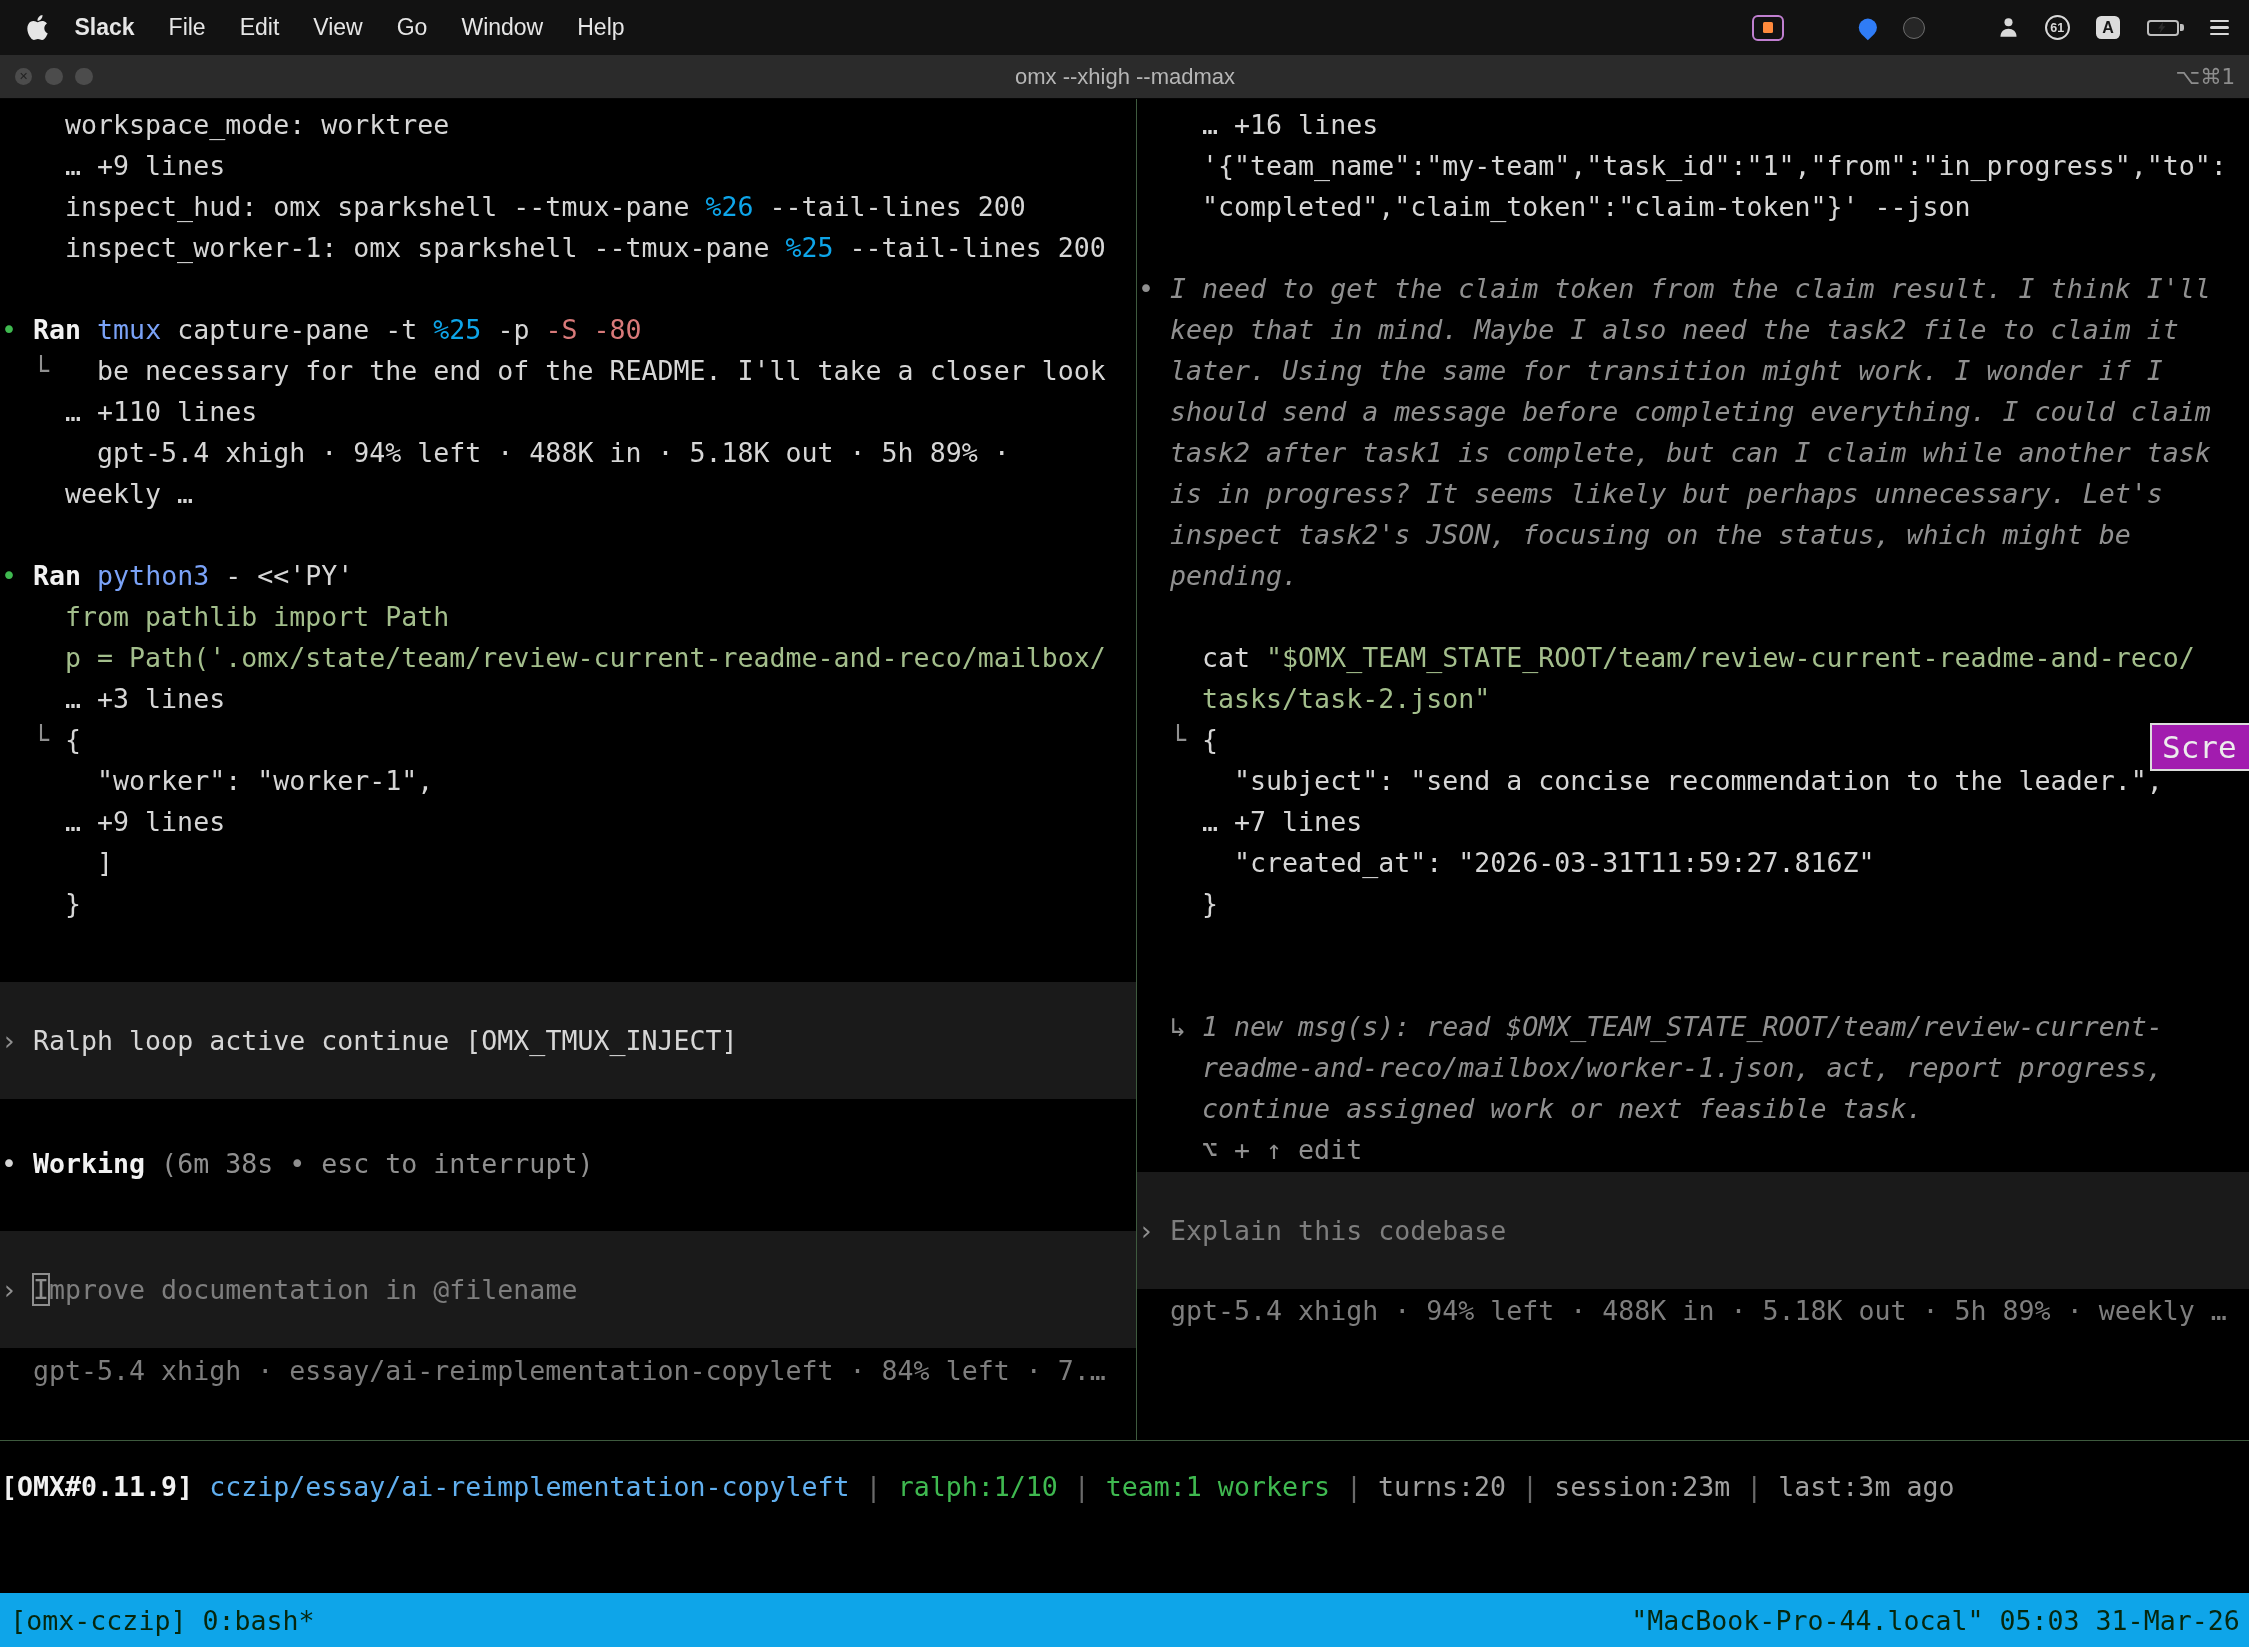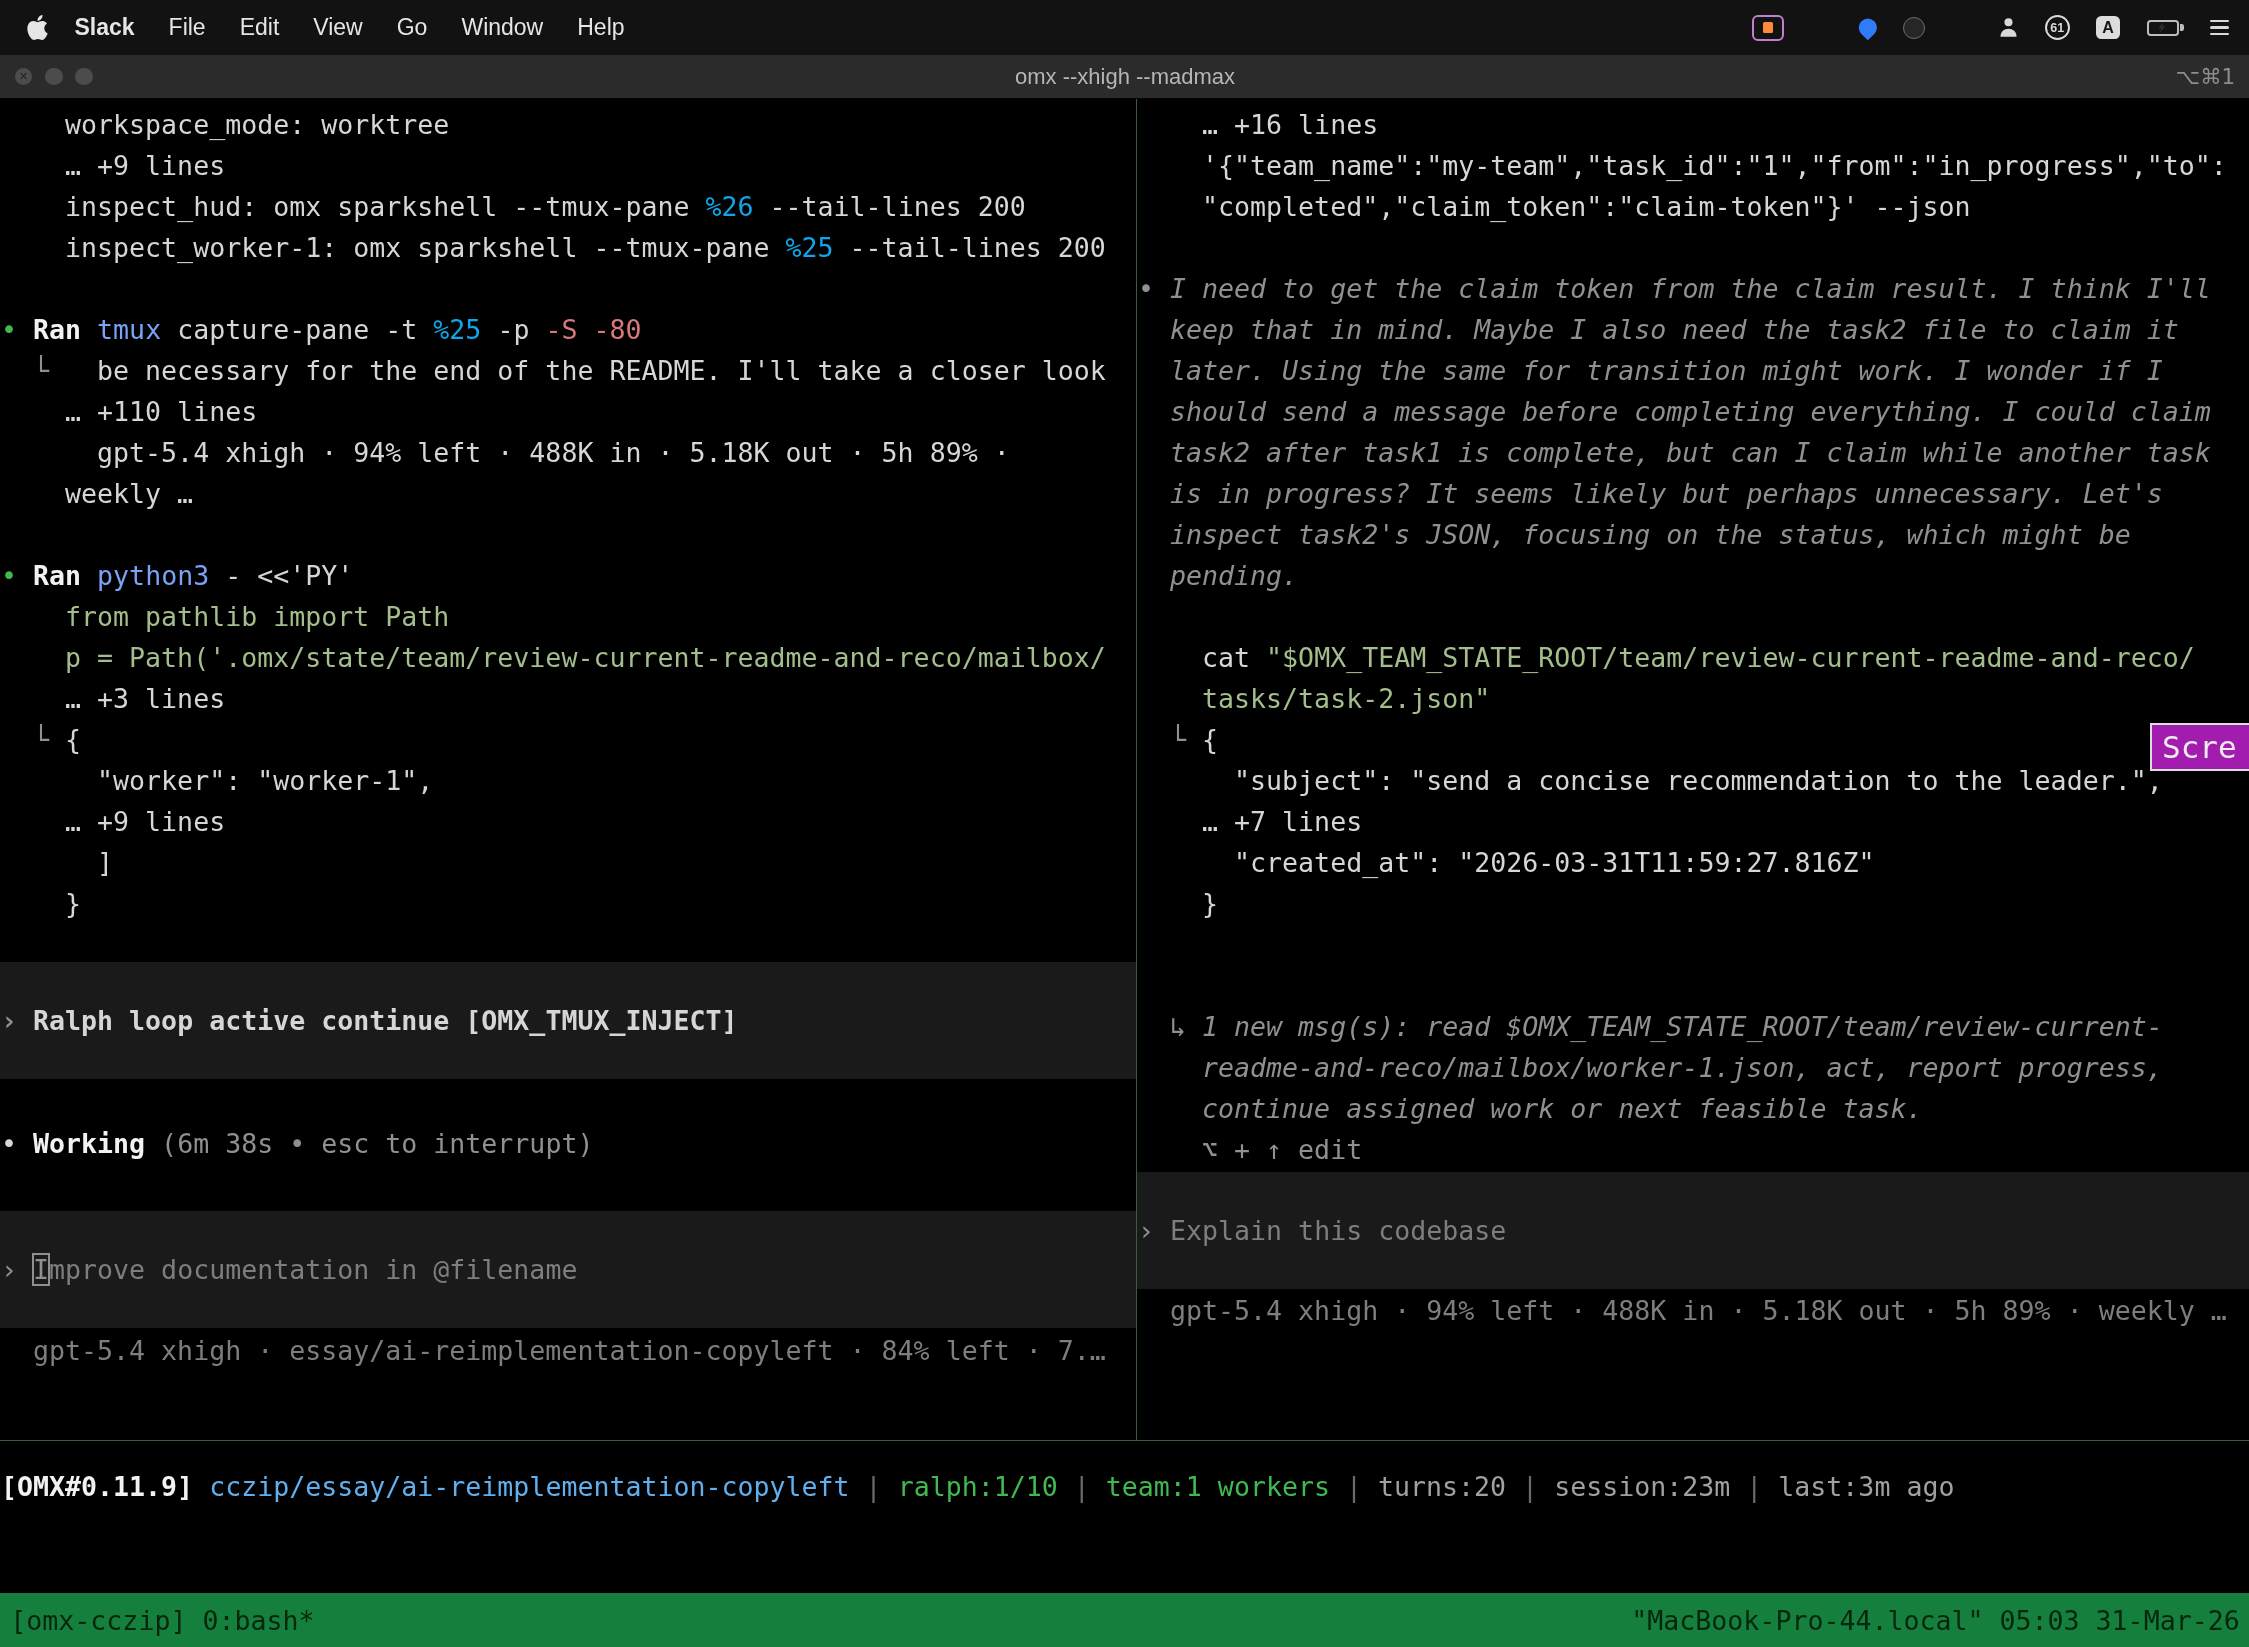--- a/index.html
+++ b/index.html
@@ -50,21 +50,21 @@
 
   
   .panes{position:absolute;top:97px;left:0;width:2250px;height:1343px;display:flex;
     border-bottom:1.5px solid #3e5a3e;box-sizing:content-box;background:#000;}
   .pane{height:100%;overflow:hidden;padding-top:7.4px;box-sizing:border-box;}
   .pane-left{width:1137px;border-right:1.5px solid #3e5a3e;}
   .pane-right{flex:1;}
 
   .tl{height:41px;line-height:41px;font-size:26.6px;white-space:pre;padding-left:1px;color:#d6d6d6;}
   .pbox{background:#1a1a1a;height:117px;display:flex;flex-direction:column;justify-content:center;}
-  .box-ralph{margin-top:38px;font-weight:bold;}
+  .box-ralph{margin-top:58px;}
   .mt60{margin-top:44px;}
   .mt64{margin-top:47px;}
   .mt2{margin-top:1.5px;}
 
   .c-w{color:#d6d6d6;}
   .c-b{color:#f2f2f2;font-weight:700;}
   .c-bl{color:#7aa2f7;}
   .c-g{color:#a3be8c;}
   .c-mg{color:#0ea5e9;}
   .c-rd{color:#d97a7a;}
@@ -72,21 +72,21 @@
   .c-gyi{color:#909090;font-style:italic;}
   .c-dim{color:#7e7e7e;}
   .c-grn{color:#3fb950;}
   .c-cy{color:#61afef;}
   .c-sep{color:#6a6a6a;}
   .c-meta{color:#a0a0a0;}
   .c-cursor{color:#8f8f8f;outline:2.2px solid #8f8f8f;outline-offset:-1.5px;}
 
   
   .omx-line{position:absolute;top:1466px;left:0;right:0;}
-  .tmux-bar{position:absolute;bottom:0;left:0;right:0;height:55px;background:#15803d;
+  .tmux-bar{position:absolute;bottom:0;left:0;right:0;height:55px;background:#0ea5e9;
     display:flex;align-items:center;justify-content:space-between;font-size:26.6px;color:#06270d;
     padding:0 10.3px;box-sizing:border-box;white-space:pre;}
 
   
   .scre{position:absolute;top:723px;right:0;background:#a21caf;border:2.2px solid #dcdcdc;border-right:none;
     padding:6.6px 13.3px 6.6px 9.6px;color:#ececec;font-size:31px;line-height:1;z-index:20;white-space:pre;}
 </style>
 </head>
 <body>
 

